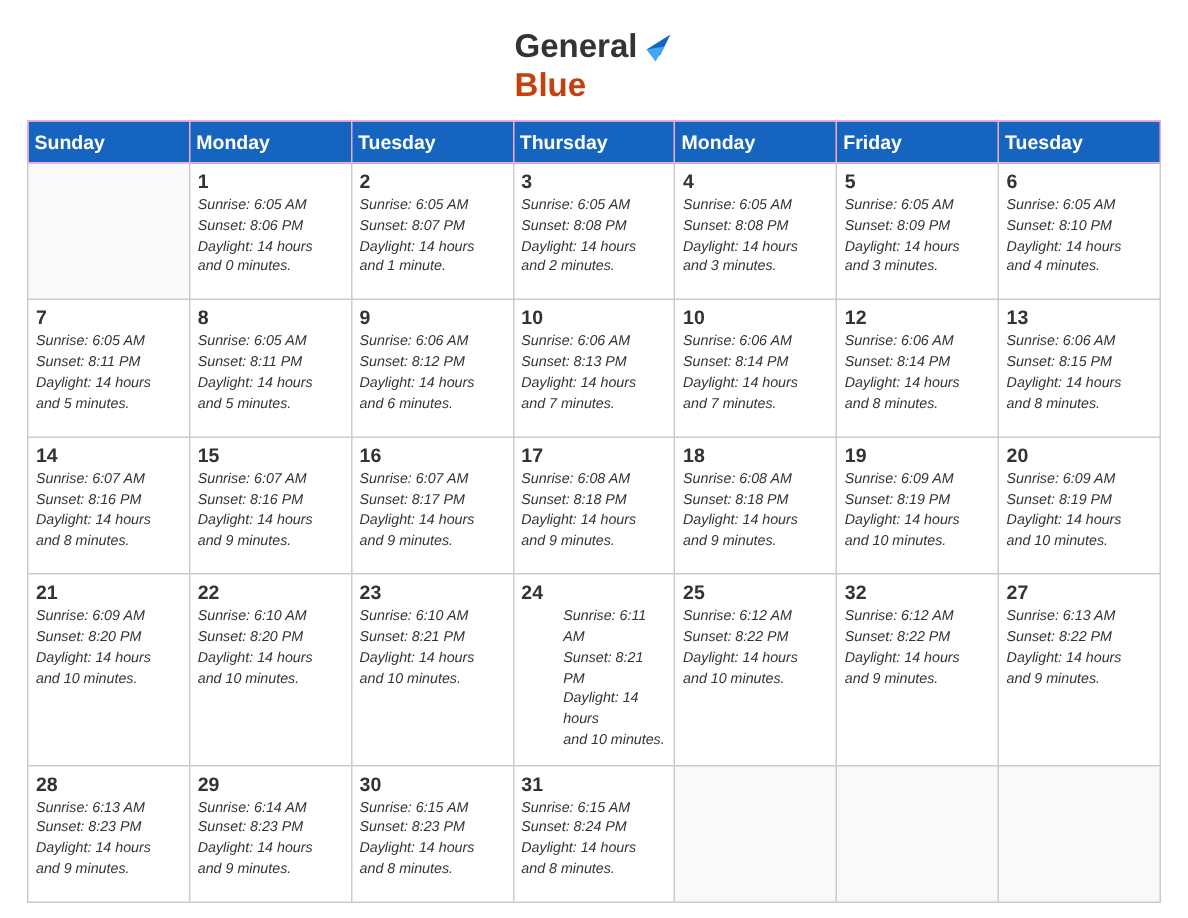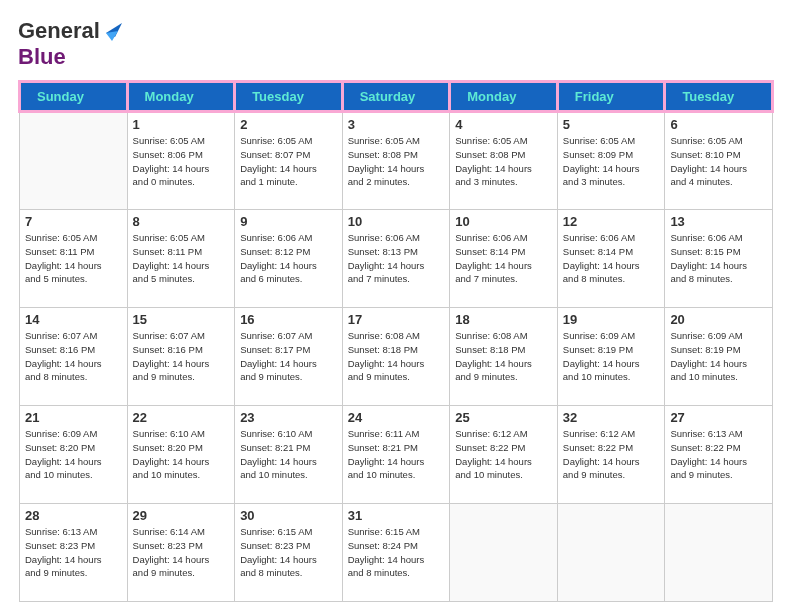--- a/index.html
+++ b/index.html
@@ -12,21 +12,21 @@
     }
     .page {
       width: 792px;
       height: 612px;
       padding: 18px 18px 10px 18px;
       display: flex;
       flex-direction: column;
     }
     .header {
       display: flex;
-      justify-content: flex-start;
+      justify-content: center;
       align-items: flex-start;
       margin-bottom: 10px;
     }
     .logo {
       display: flex;
       flex-direction: column;
       align-items: flex-start;
     }
     .title-block {
       text-align: right;
@@ -44,77 +44,78 @@
     }
     .calendar {
       flex: 1;
       border: 1px solid #ccc;
       border-collapse: collapse;
       width: 100%;
       table-layout: fixed;
     }
     .calendar th {
       background: #1565C0;
-      color: #5eead4;
+      color: #ffffff;
       font-size: 13px;
       font-weight: bold;
-      padding: 6px 16px;
+      padding: 6px 4px;
       text-align: left;
-      border: 3px solid #f9a8d4;
+      border: 1px solid #f9a8d4;
     }
     .calendar td {
       border: 1px solid #ccc;
       vertical-align: top;
       padding: 4px 5px;
       font-size: 10px;
       color: #333;
       height: 88px;
       width: calc(100%/7);
     }
     .day-num {
       font-size: 13px;
       font-weight: bold;
       display: block;
       margin-bottom: 2px;
     }
     .day-info {
       font-size: 9.5px;
       line-height: 1.45;
       color: #333;
+      font-style: italic;
     }
     .empty { background: #f9f9f9; }
   </style>
 </head>
 <body>
 
 <div class="page">
   <div class="header">
     <div class="logo">
         <div style="display: flex; align-items: center;">
           <span style="font-size: 22px; font-weight: bold; color: rgb(51, 51, 51);">General</span>
           <svg width="22" height="20" viewBox="0 0 22 20" style="margin-left: 2px;">
             <polygon points="4,12 20,2 13,16" fill="#1565C0"></polygon>
             <polygon points="4,12 16,10 10,20" fill="#42A5F5"></polygon>
           </svg>
         </div>
-        <span style="font-size: 22px; font-weight: bold; color: #701a75;">Blue</span>
+        <span style="font-size: 22px; font-weight: bold; color: #c2410c;">Blue</span>
       </div>
     <div class="title-block">
       <div class="month-title"></div>
       <div class="subtitle"></div>
     </div>
   </div>
 
   <table class="calendar">
     <thead>
       <tr>
       <th>Sunday</th>
           <th>Monday</th>
           <th>Tuesday</th>
-          <th>Saturday</th>
+          <th>Thursday</th>
           <th>Monday</th>
           <th>Friday</th>
           <th>Tuesday</th>
         </tr>
     </thead>
     <tbody id="calendar-body">
     <tr>
           <td class="empty"></td>
           <td>
             <span class="day-num">1</span>
@@ -278,21 +279,21 @@
           </td>
           <td>
             <span class="day-num">23</span>
             <div class="day-info" style="white-space: pre-line;">Sunrise: 6:10 AM
 Sunset: 8:21 PM
 Daylight: 14 hours
 and 10 minutes.</div>
           </td>
           <td>
             <span class="day-num">24</span>
-            <div class="day-info" style="white-space: pre-line;">Sunrise: 6:11 AM
+            <div class="day-info" style="white-space: pre-line; margin-left: 28px;">Sunrise: 6:11 AM
 Sunset: 8:21 PM
 Daylight: 14 hours
 and 10 minutes.</div>
           </td>
           <td>
             <span class="day-num">25</span>
             <div class="day-info" style="white-space: pre-line;">Sunrise: 6:12 AM
 Sunset: 8:22 PM
 Daylight: 14 hours
 and 10 minutes.</div>

